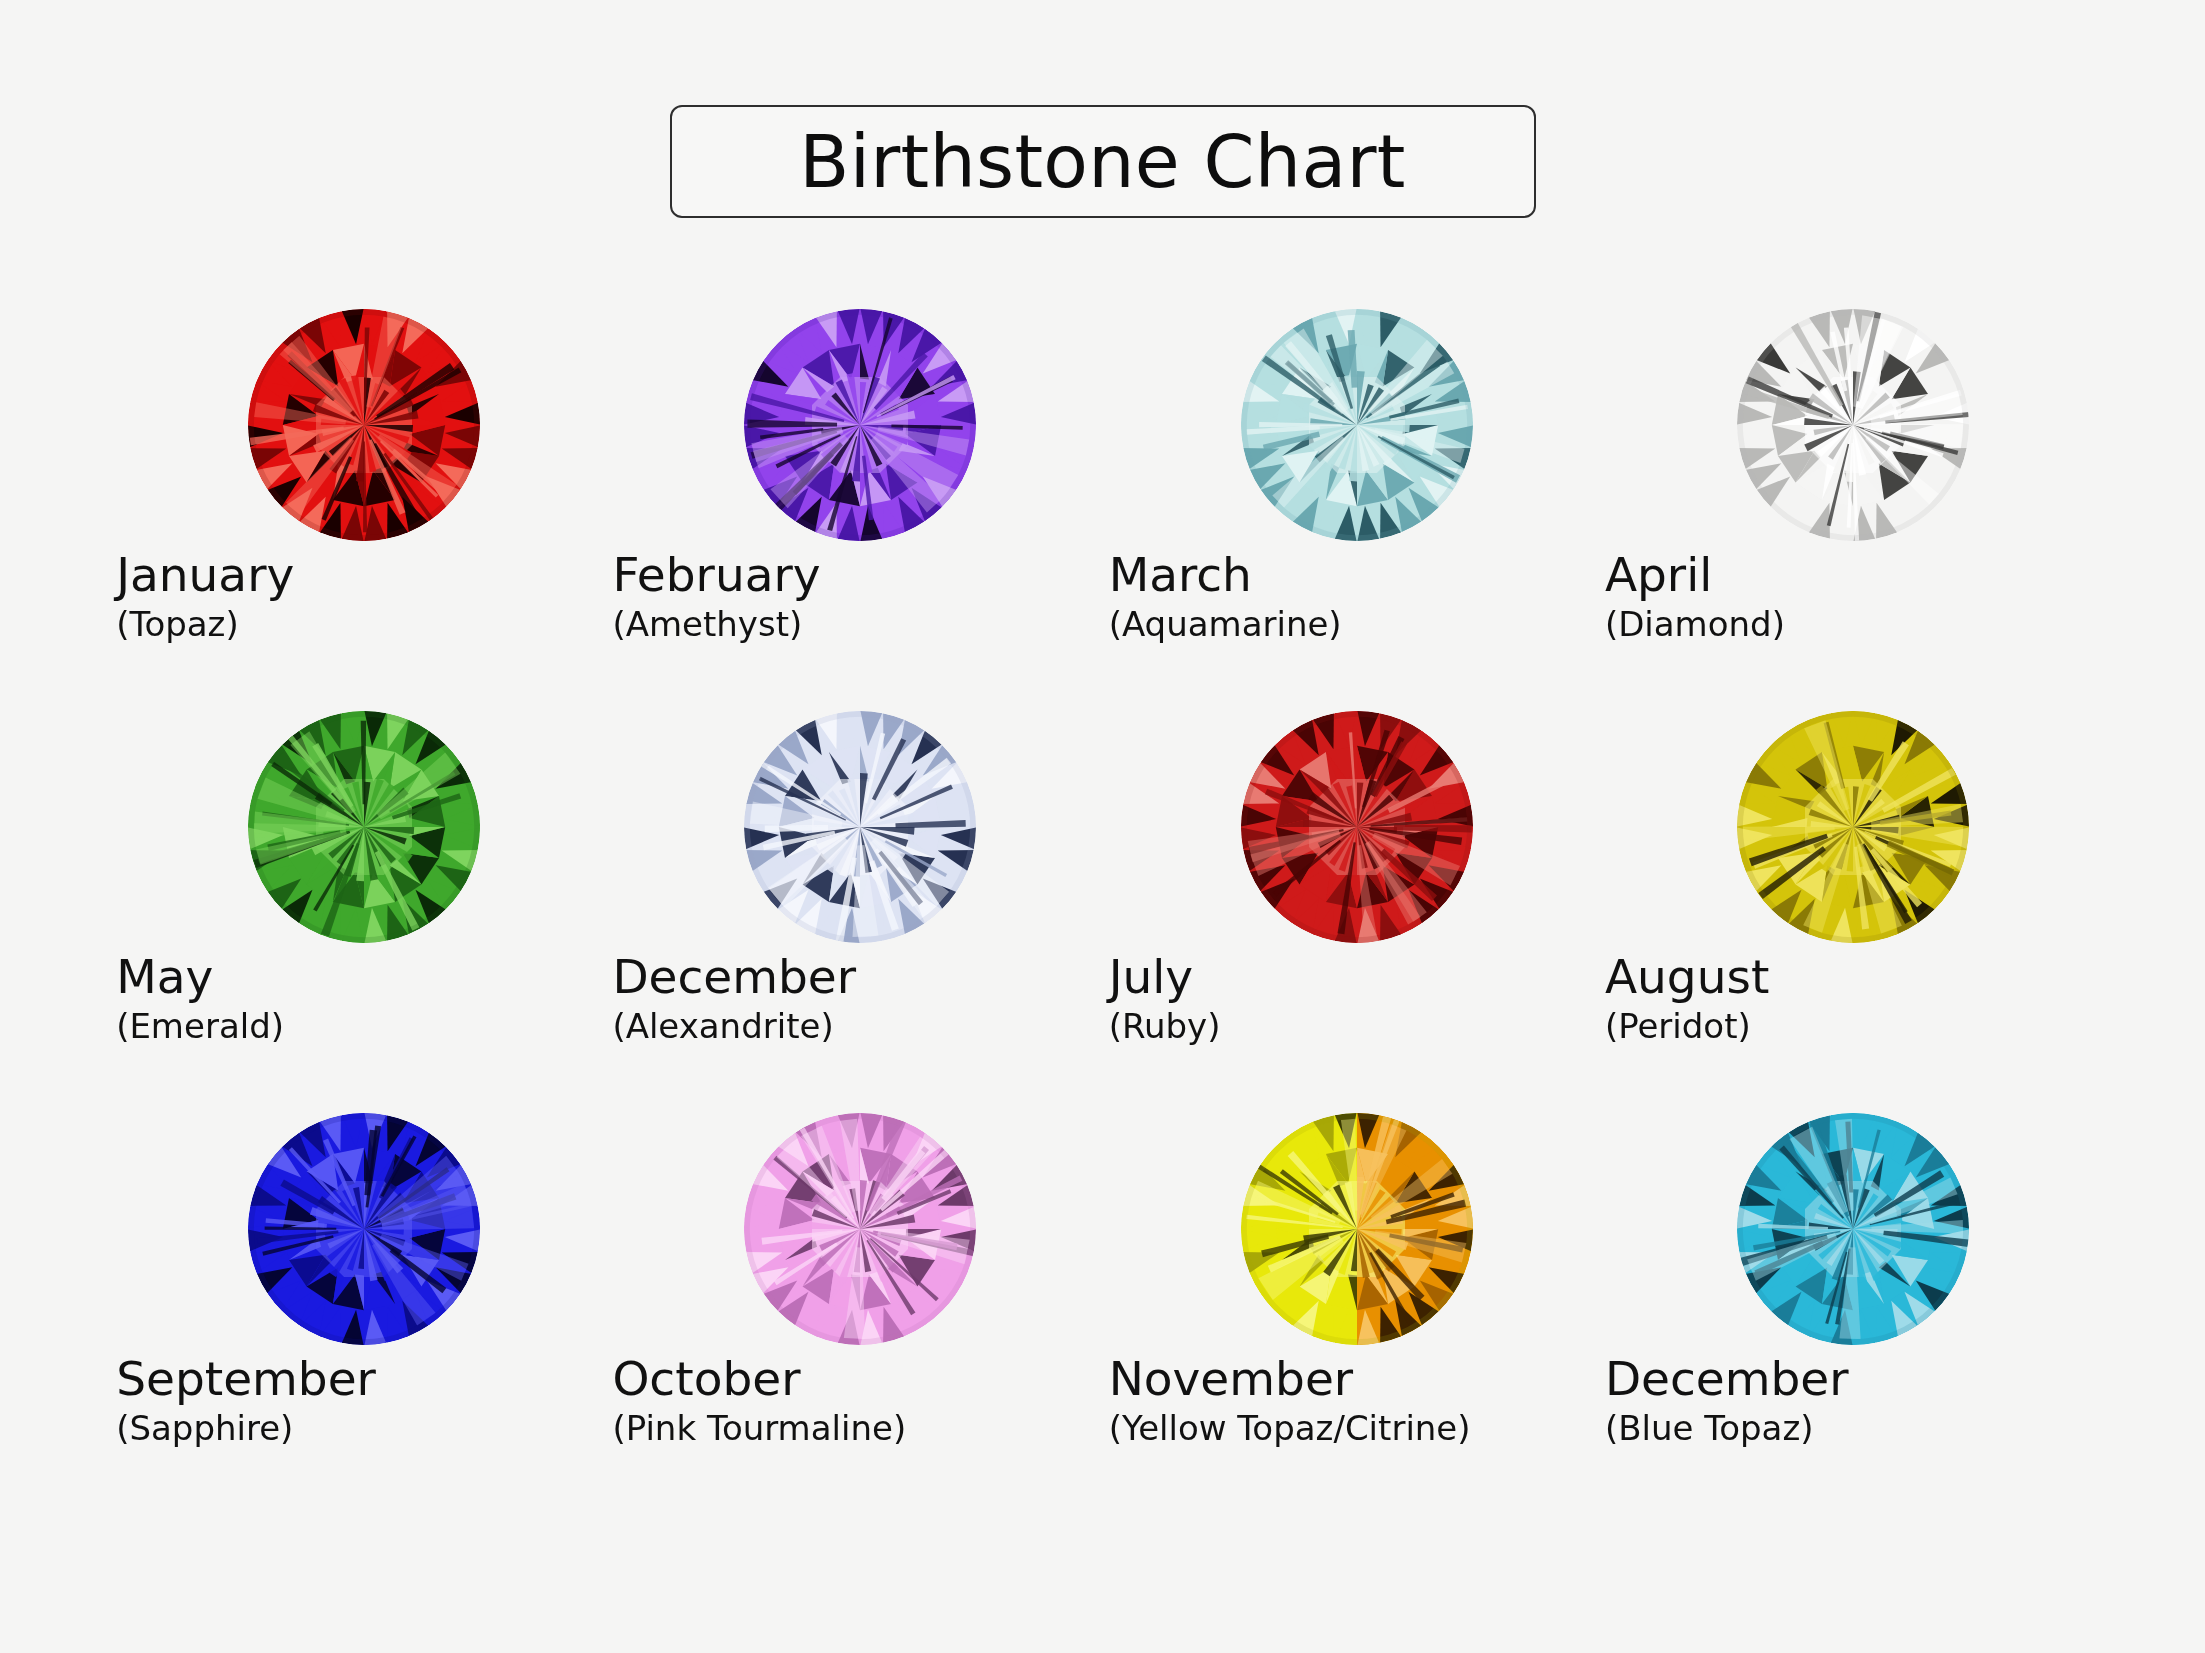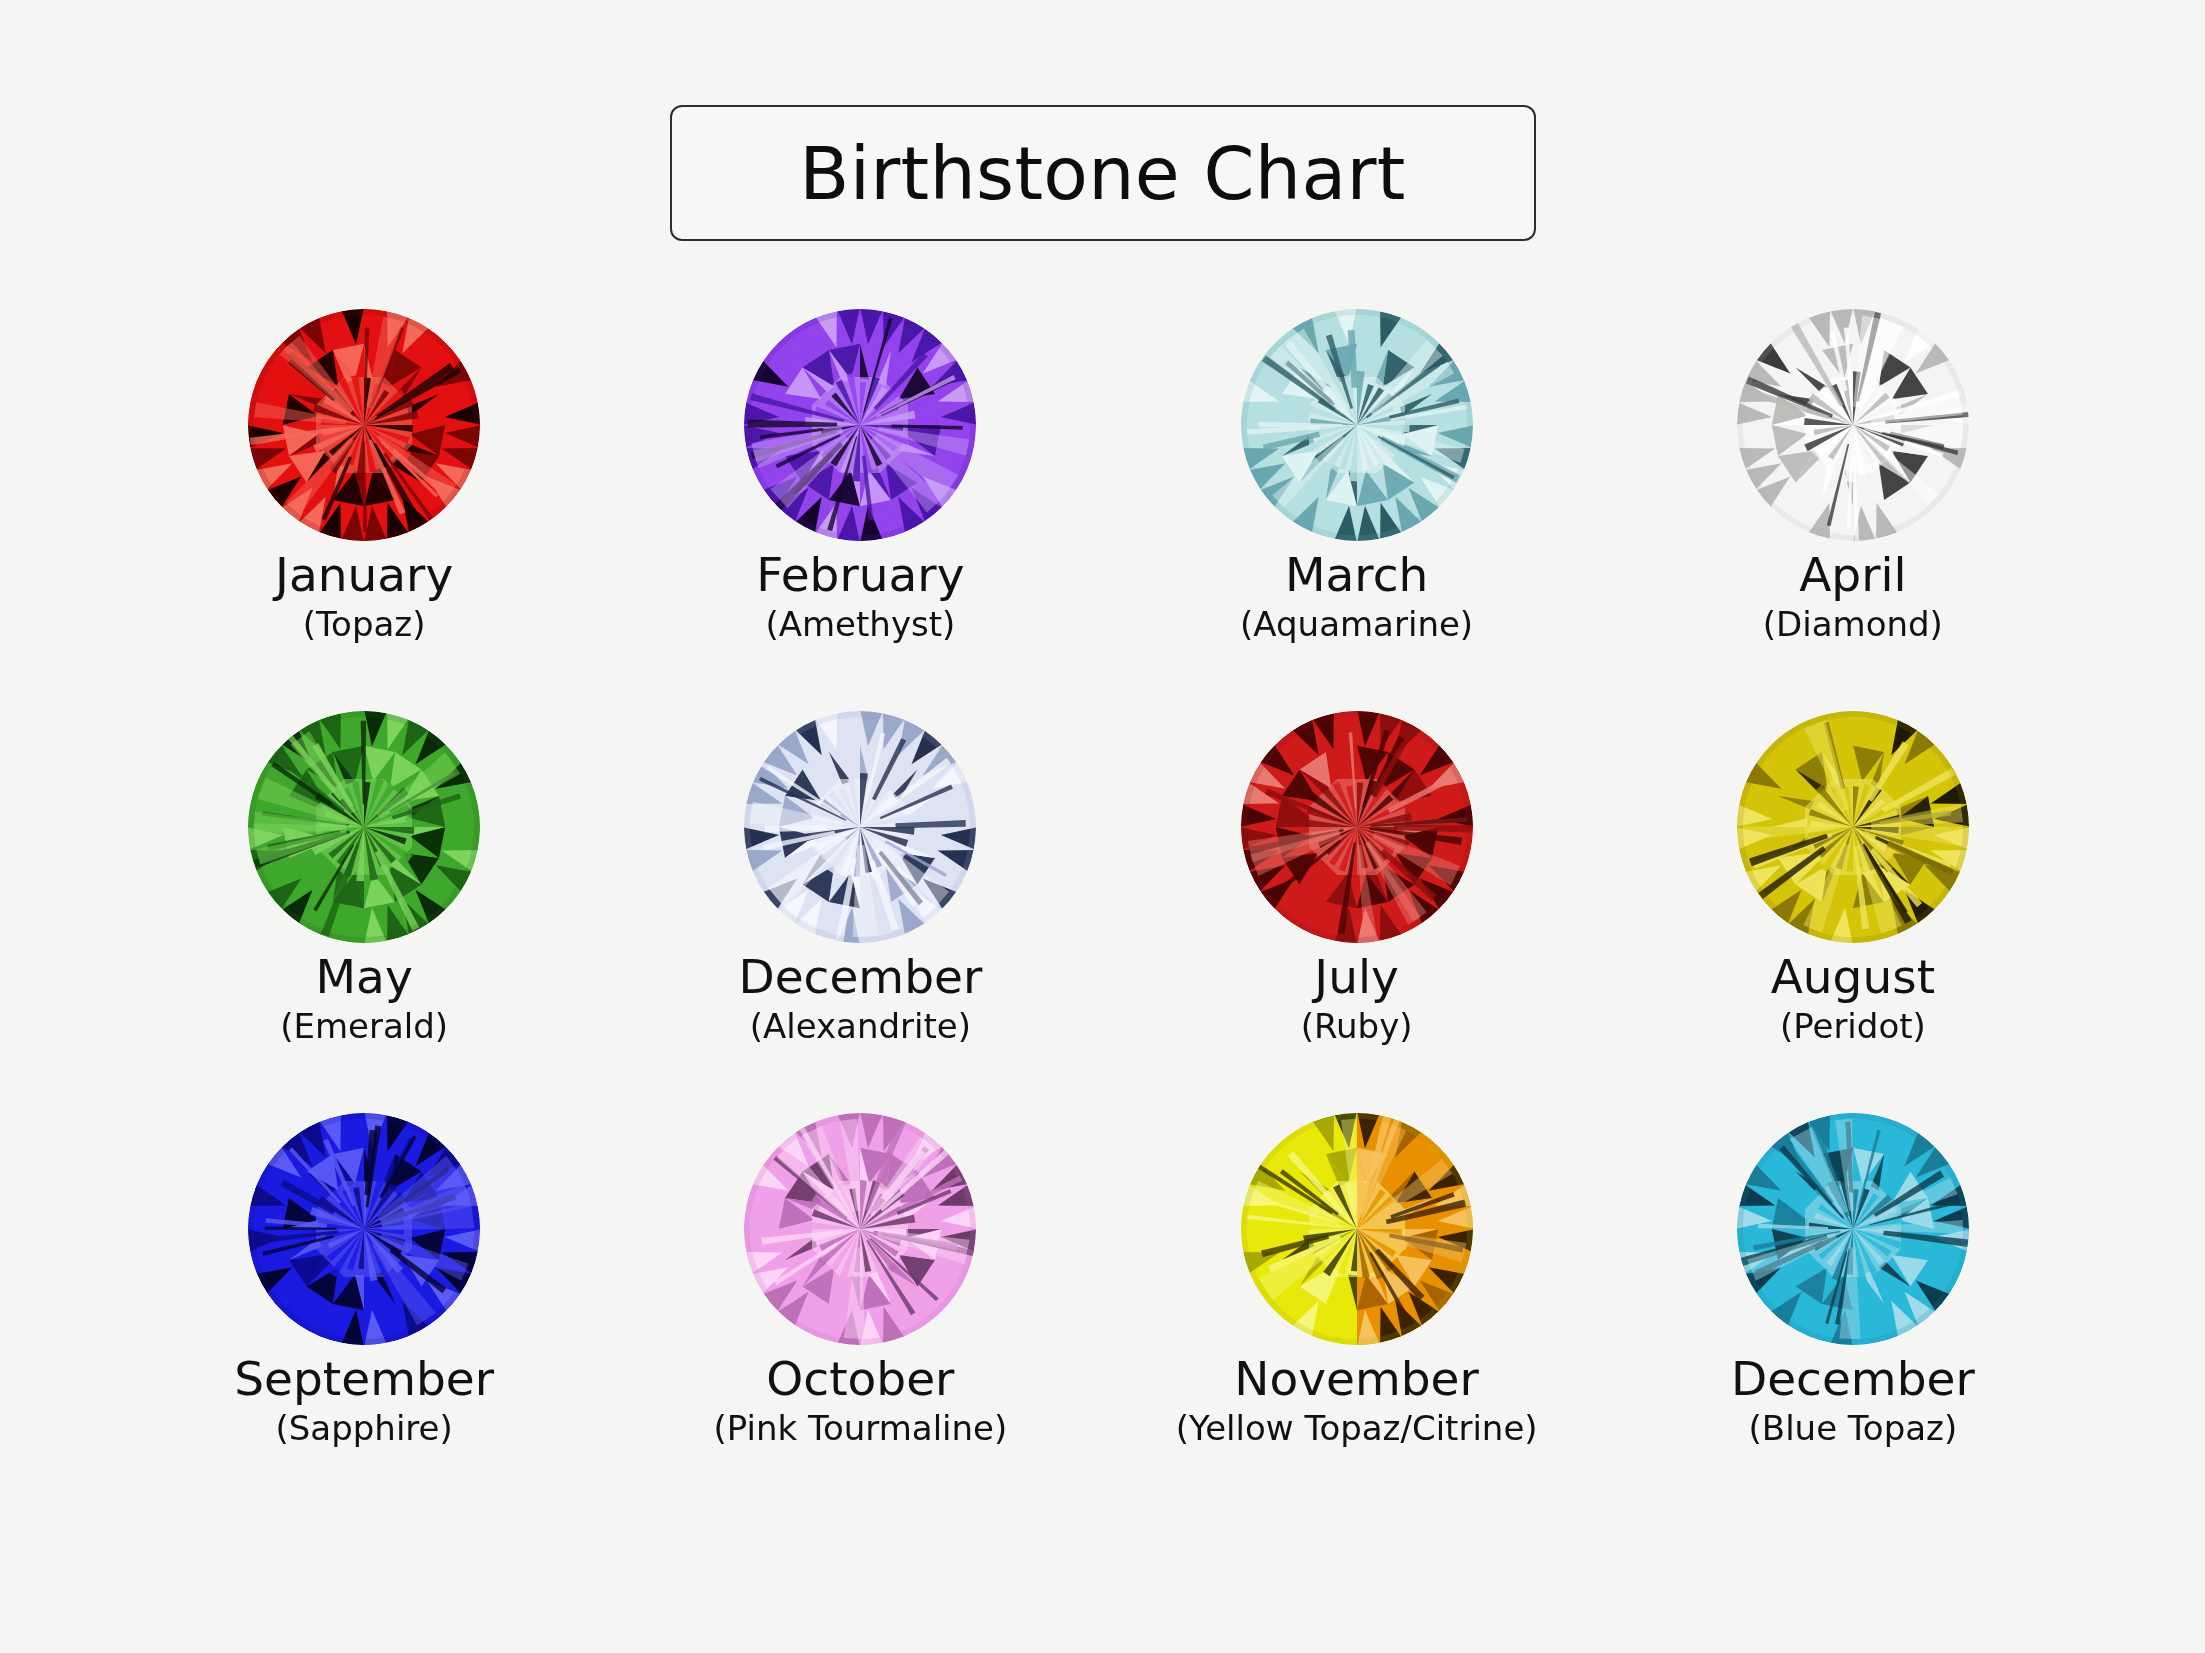--- a/index.html
+++ b/index.html
@@ -18,21 +18,21 @@
   #title-wrap {
     position: absolute;
     left: 0; top: 105px;
     width: 2205px;
     display: flex;
     justify-content: center;
   }
   #title-box {
     box-sizing: border-box;
     width: 866px;
-    height: 136px;
+    height: 113px;
     border: 2.2px solid #2e2e2e;
     border-radius: 12px;
     background: #f7f7f6;
     display: flex;
     align-items: center;
     justify-content: center;
   }
   #title-text {
     font-size: 73px;
     font-weight: 400;
@@ -67,21 +67,21 @@
     height: 232px;
     border-radius: 50%;
     overflow: hidden;
     flex: 0 0 auto;
   }
   .gem svg { display: block; width: 100%; height: 100%; }
 
   
   .labels {
     margin-top: 10px;
-    text-align: center;
+    text-align: left;
     width: 496px;
   }
   .month {
     font-size: 47px;
     line-height: 1.0;
     font-weight: 400;
     color: #111111;
     white-space: nowrap;
   }
   .stone {

